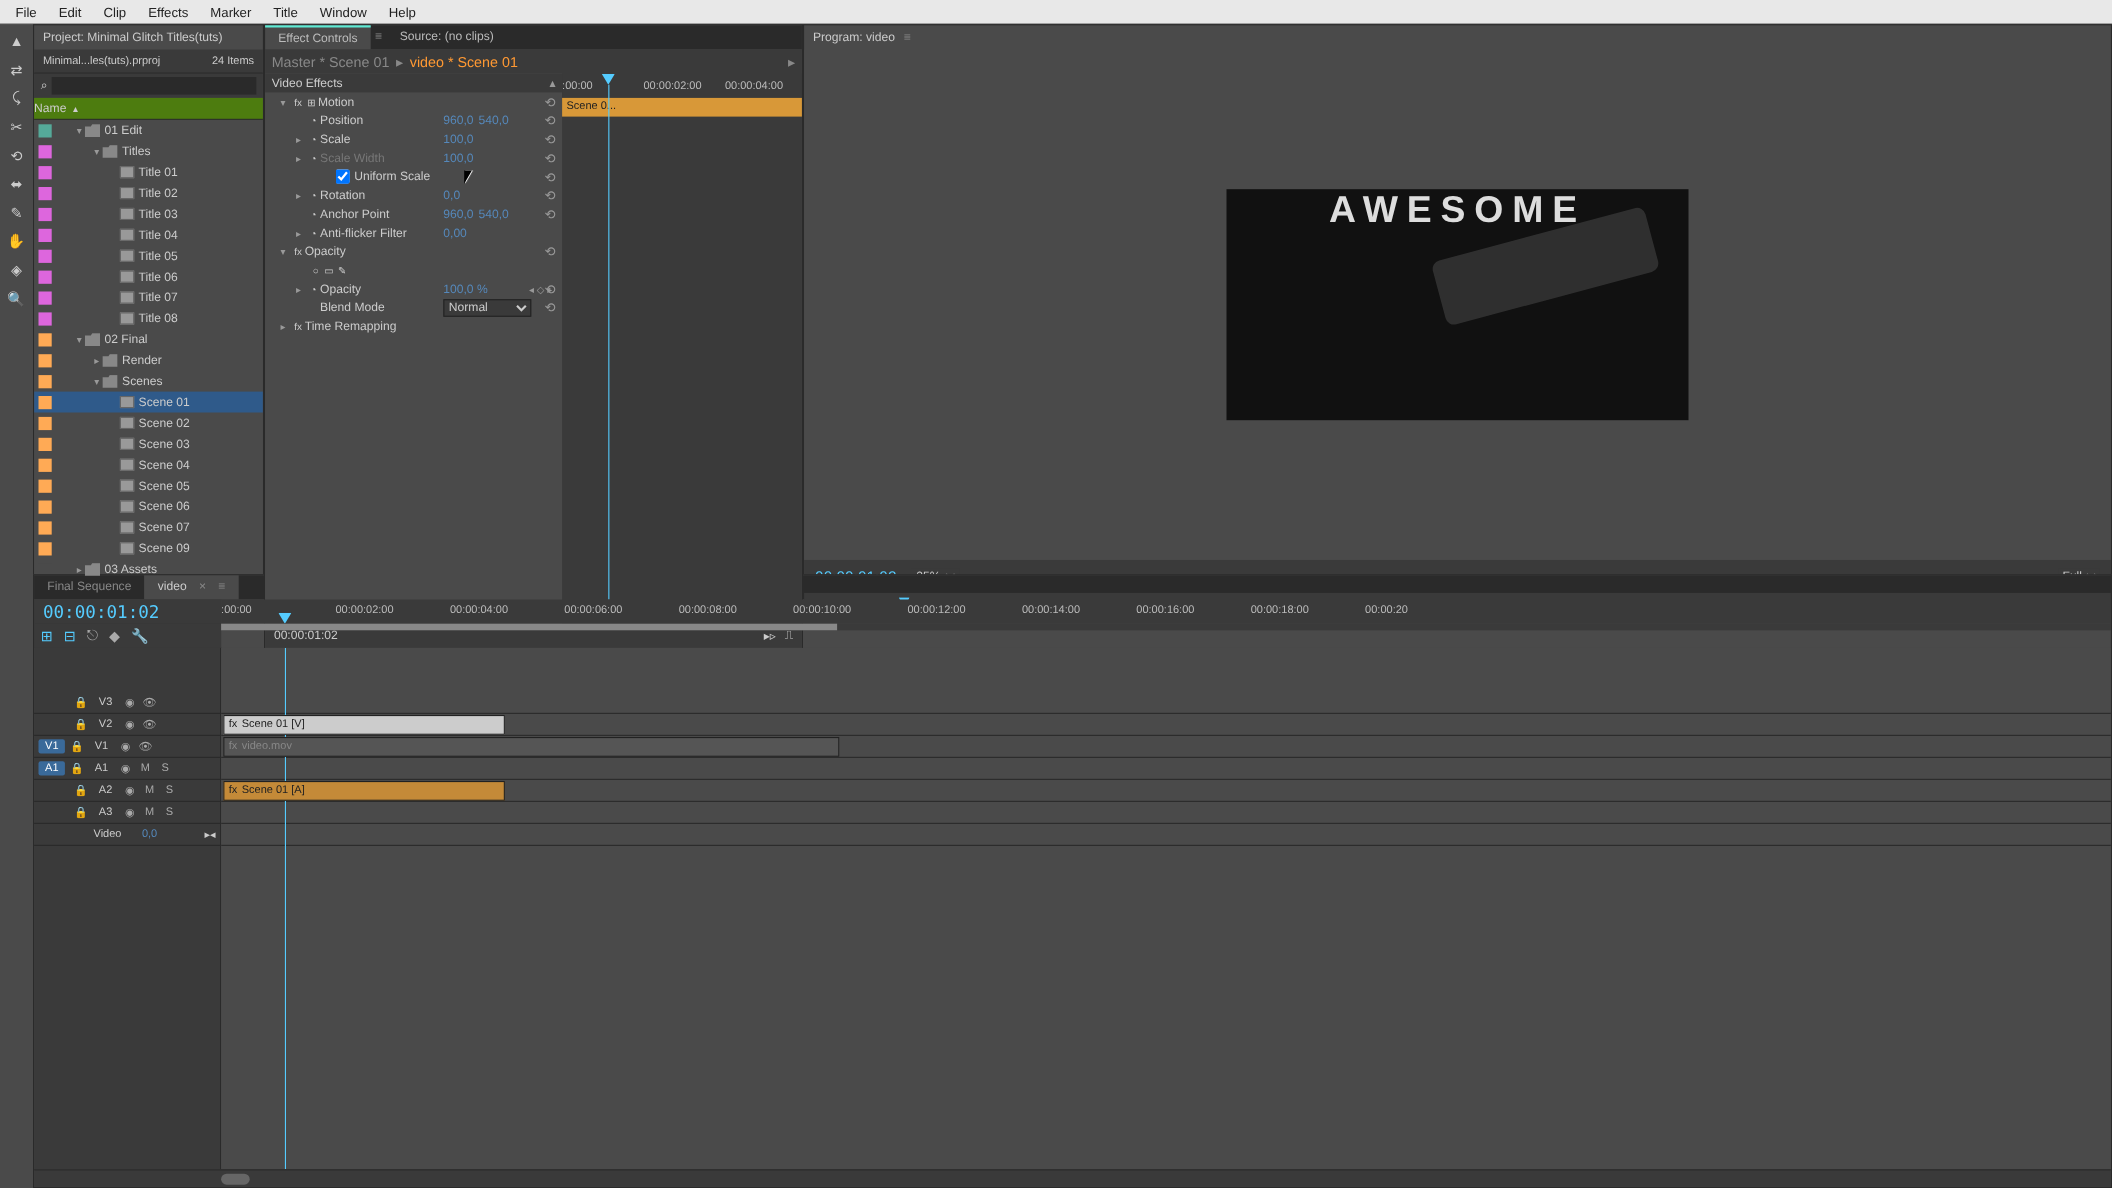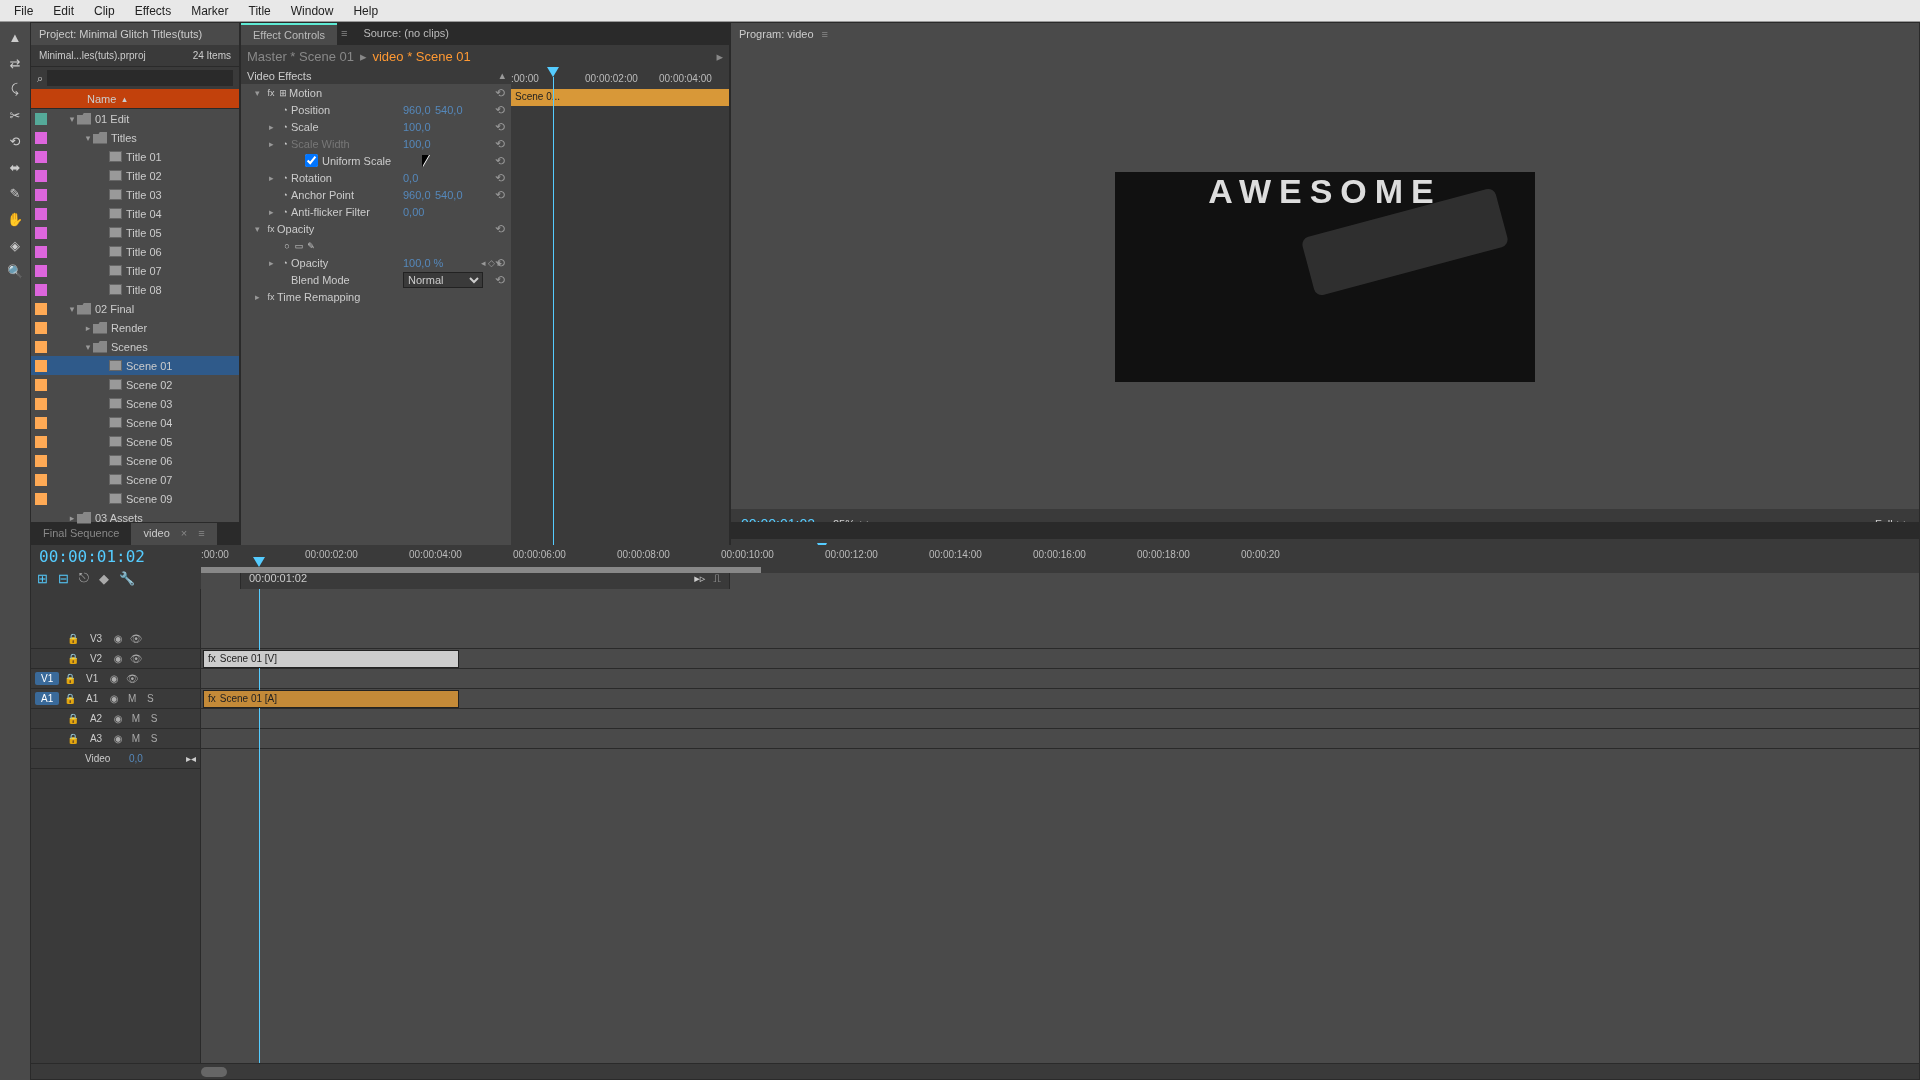--- a/index.html
+++ b/index.html
@@ -10,21 +10,21 @@
 .leftbar{background:#4a4a4a;display:flex;flex-direction:column;align-items:center;padding-top:4px;gap:4px}
 .leftbar .tool{width:22px;height:22px;display:flex;align-items:center;justify-content:center;font-size:13px;color:#ccc;cursor:pointer}
 .main{display:grid;grid-template-rows:500px 1fr}
 .toprow{display:grid;grid-template-columns:210px 490px 1fr}
 .panel{background:#4a4a4a;border:1px solid #2a2a2a;position:relative;display:flex;flex-direction:column}
 .project{background:#4a4a4a;border:1px solid #2a2a2a;display:flex;flex-direction:column}
 .project .hdr{height:22px;display:flex;align-items:center;padding:0 8px;font-size:11px;color:#ccc}
 .project .sub{height:22px;display:flex;align-items:center;justify-content:space-between;padding:0 8px;background:#3a3a3a;font-size:10px;border-bottom:1px solid #2a2a2a}
 .project .search{height:22px;display:flex;align-items:center;padding:0 6px;background:#3a3a3a}
 .project .search input{background:#2a2a2a;border:none;height:16px;width:100%;color:#ccc;padding:0 4px;font-size:10px}
-.colhdr{height:20px;background:#c2410c;display:flex;align-items:center;padding-left:56px;font-size:11px;border-bottom:1px solid #2a2a2a}
+.colhdr{height:20px;background:#4d7c0f;display:flex;align-items:center;font-size:11px;border-bottom:1px solid #2a2a2a}
 .tree{flex:1;overflow:auto;background:#4a4a4a}
 .trow{height:19px;display:flex;align-items:center;font-size:11px}
 .trow.sel{background:#2f5a8a}
 .chip{width:12px;height:12px;margin:0 4px;flex-shrink:0}
 .chip.b0{background:#5a9}
 .chip.b1{background:#d6d}
 .chip.b2{background:#fa5}
 .chip.b3{background:#4a4a4a}
 .twist{width:10px;text-align:center;font-size:9px;color:#999}
 .bicon{width:14px;height:12px;margin-right:4px;flex-shrink:0;background:#888;clip-path:polygon(0 20%,40% 20%,50% 0,100% 0,100% 100%,0 100%)}
@@ -597,20 +597,23 @@
               <span>▸◂</span>
             </div>
           </div>
         <div class="trkarea" id="trkarea">
           <div class="play" style="left:58px"></div>
           <div style="height:40px"></div>
           <div class="trk"></div>
           <div class="trk">
               <div class="clip v" style="left:2px;width:256px"><span style="margin-right:4px">fx</span><span>Scene 01 [V]</span></div>
             </div>
+          <div class="trk">
+              <div class="clip vlong" style="left:2px;width:560px"><span style="margin-right:4px">fx</span><span>video.mov</span></div>
+            </div>
           <div class="trk"></div>
           <div class="trk">
               <div class="clip a" style="left:2px;width:256px"><span style="margin-right:4px">fx</span><span>Scene 01 [A]</span></div>
             </div>
           <div class="trk"></div>
           <div class="trk"></div>
         </div>
       </div>
       <div class="scroll">
         <div class="thumb" style="left:170px;width:26px"></div>

